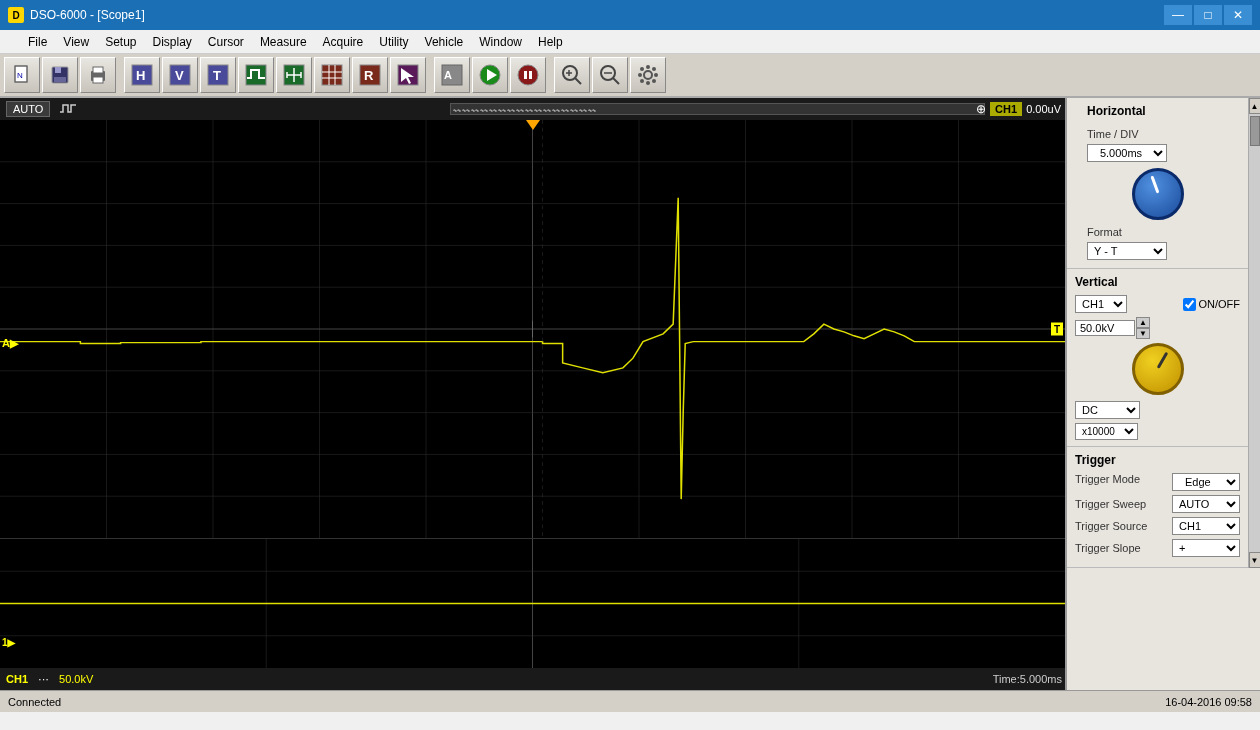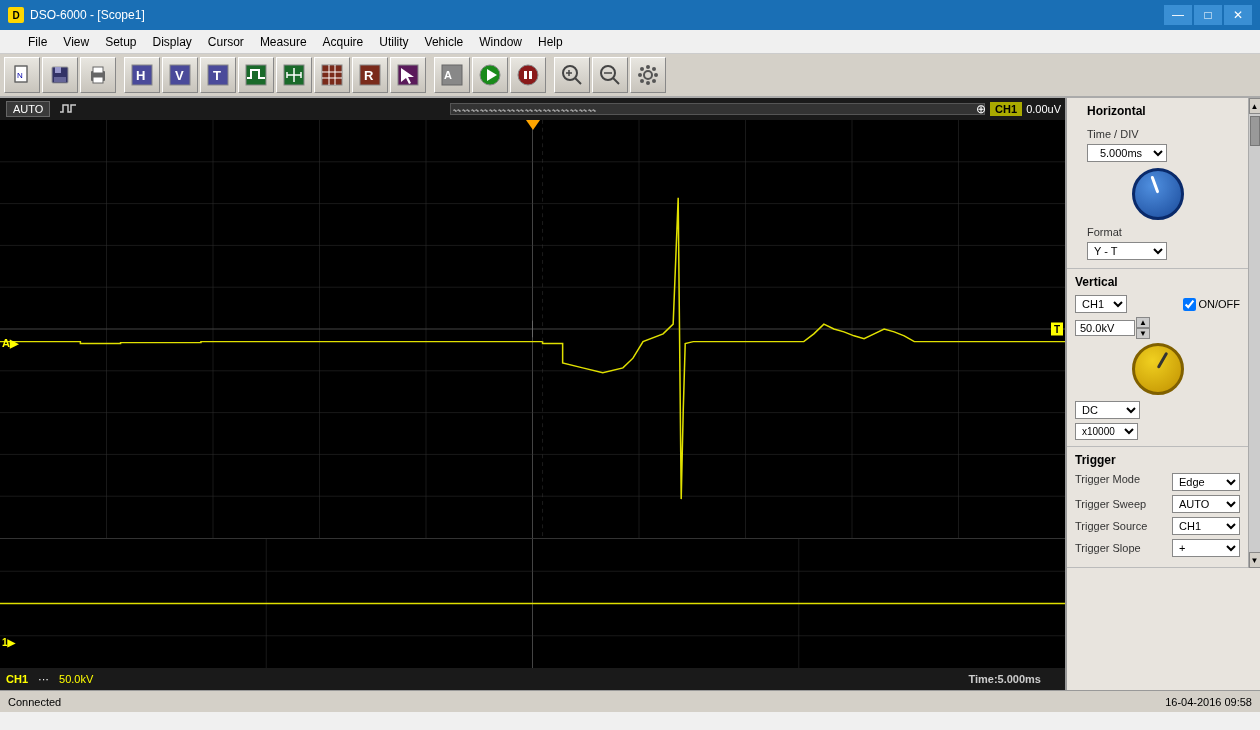--- a/index.html
+++ b/index.html
@@ -569,21 +569,21 @@
             0,65
             1060,65
           " fill="none" stroke="#e0e000" stroke-width="1.5"></polyline>
         </svg>
       </div>
 
       <div id="bottom-bar1" style="height:22px; background:#1a1a1a; display:flex; align-items:center; padding:0 6px; font-size:11px; position:relative;">
         <span style="color:#ffff00; font-weight:bold;">CH1</span>
         <span style="color:#fff; margin:0 2px;">···</span>
         <span style="color:#ffff00;">50.0kV</span>
-        <span style="position:absolute; right:24px; color:#ccc;font-weight:bold;">Time:5.000ms</span>
+        <span style="position:absolute; right:3px; color:#ccc;">Time:5.000ms</span>
       </div>
 
     </div>
   </div>
 
   <div id="right-panel" style="width:195px; background:#e8e4de; border-left:2px solid #999; display:flex; flex-direction:column; font-size:11px; overflow-y:auto;">
 
     <div style="position:relative; display:flex; align-items:stretch;">
       <div style="flex:1;">
 
@@ -669,21 +669,21 @@
               <option>x1</option>
             </select>
           </div>
         </div>
 
         <div class="panel-section" style="padding:6px 8px; border-bottom:1px solid #bbb;">
           <div class="panel-section-title" style="font-weight:bold; font-size:12px; margin-bottom:6px;">Trigger</div>
 
           <div style="display:flex; justify-content:space-between; margin-bottom:4px;">
             <span style="font-size:11px; color:#333;">Trigger Mode</span>
-            <select style="background:#fff; border:1px solid #888; padding:1px 2px; font-size:11px; width:68px;">
+            <select style="background:#fff; border:1px solid #888; padding:1px 8px; font-size:11px; width:68px;">
               <option>Edge</option>
               <option>Pulse</option>
               <option>Video</option>
             </select>
           </div>
 
           <div style="display:flex; align-items:center; justify-content:space-between; margin-bottom:4px;">
             <span style="font-size:11px; color:#333;">Trigger Sweep</span>
             <select style="background:#fff; border:1px solid #888; padding:1px 2px; font-size:11px; width:68px;">
               <option>AUTO</option>

